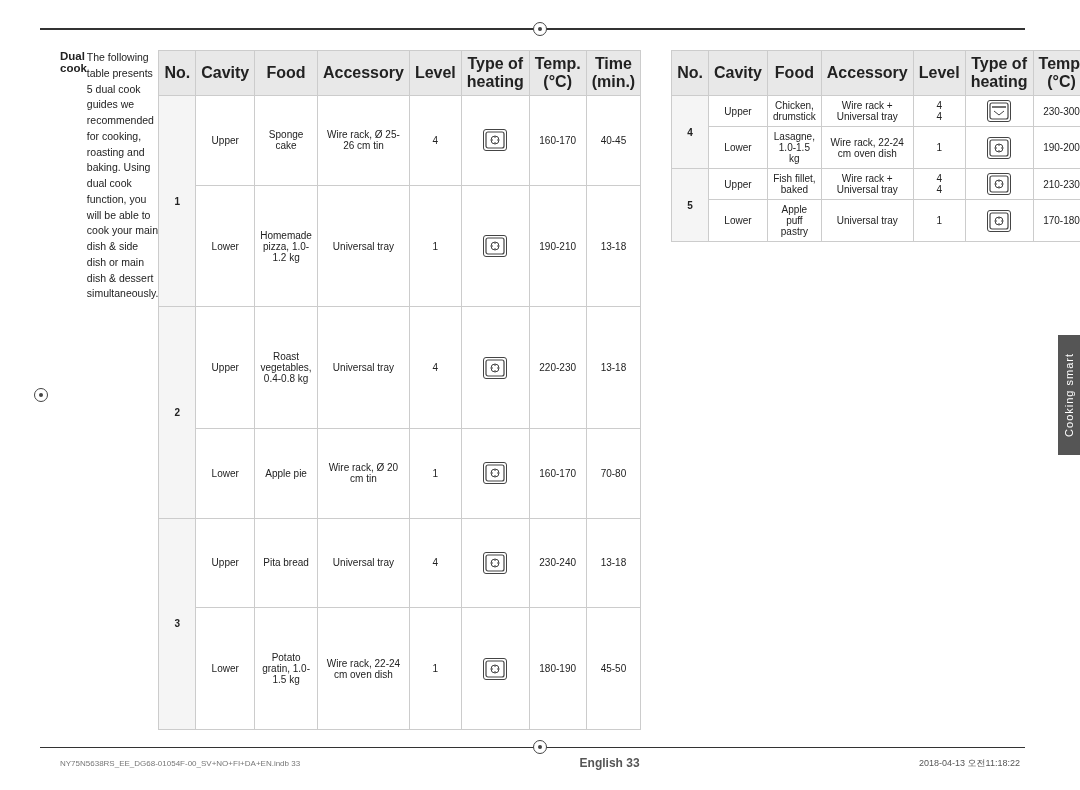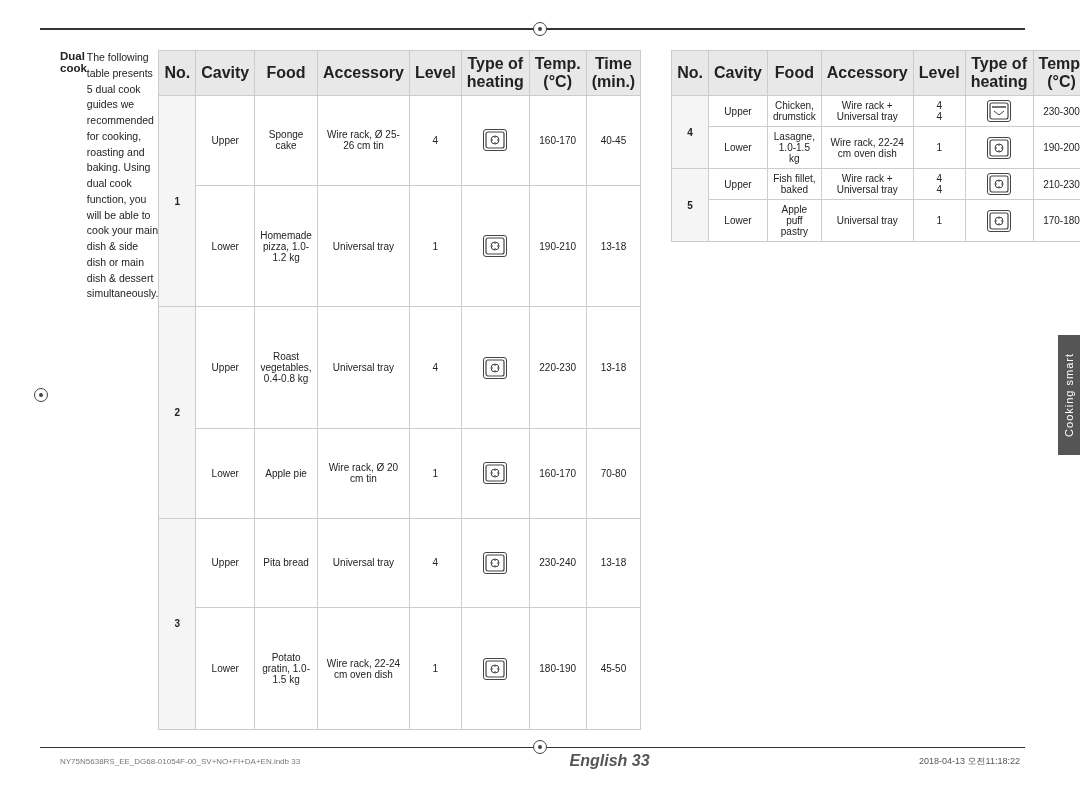--- a/index.html
+++ b/index.html
@@ -242,22 +242,21 @@
       color: #777;
     }
 
     .footer-right {
       font-size: 9px;
       color: #555;
     }
 
     .footer-center {
       font-weight: bold;
-      font-size: 16px;
-      font-style: italic;
+      font-size: 12px;
     }
   </style>
 </head>
 <body>
 
 <div class="page-container">
 
   <div class="top-line"></div>
   <div class="bottom-line"></div>
   <div class="circle-top"></div>

